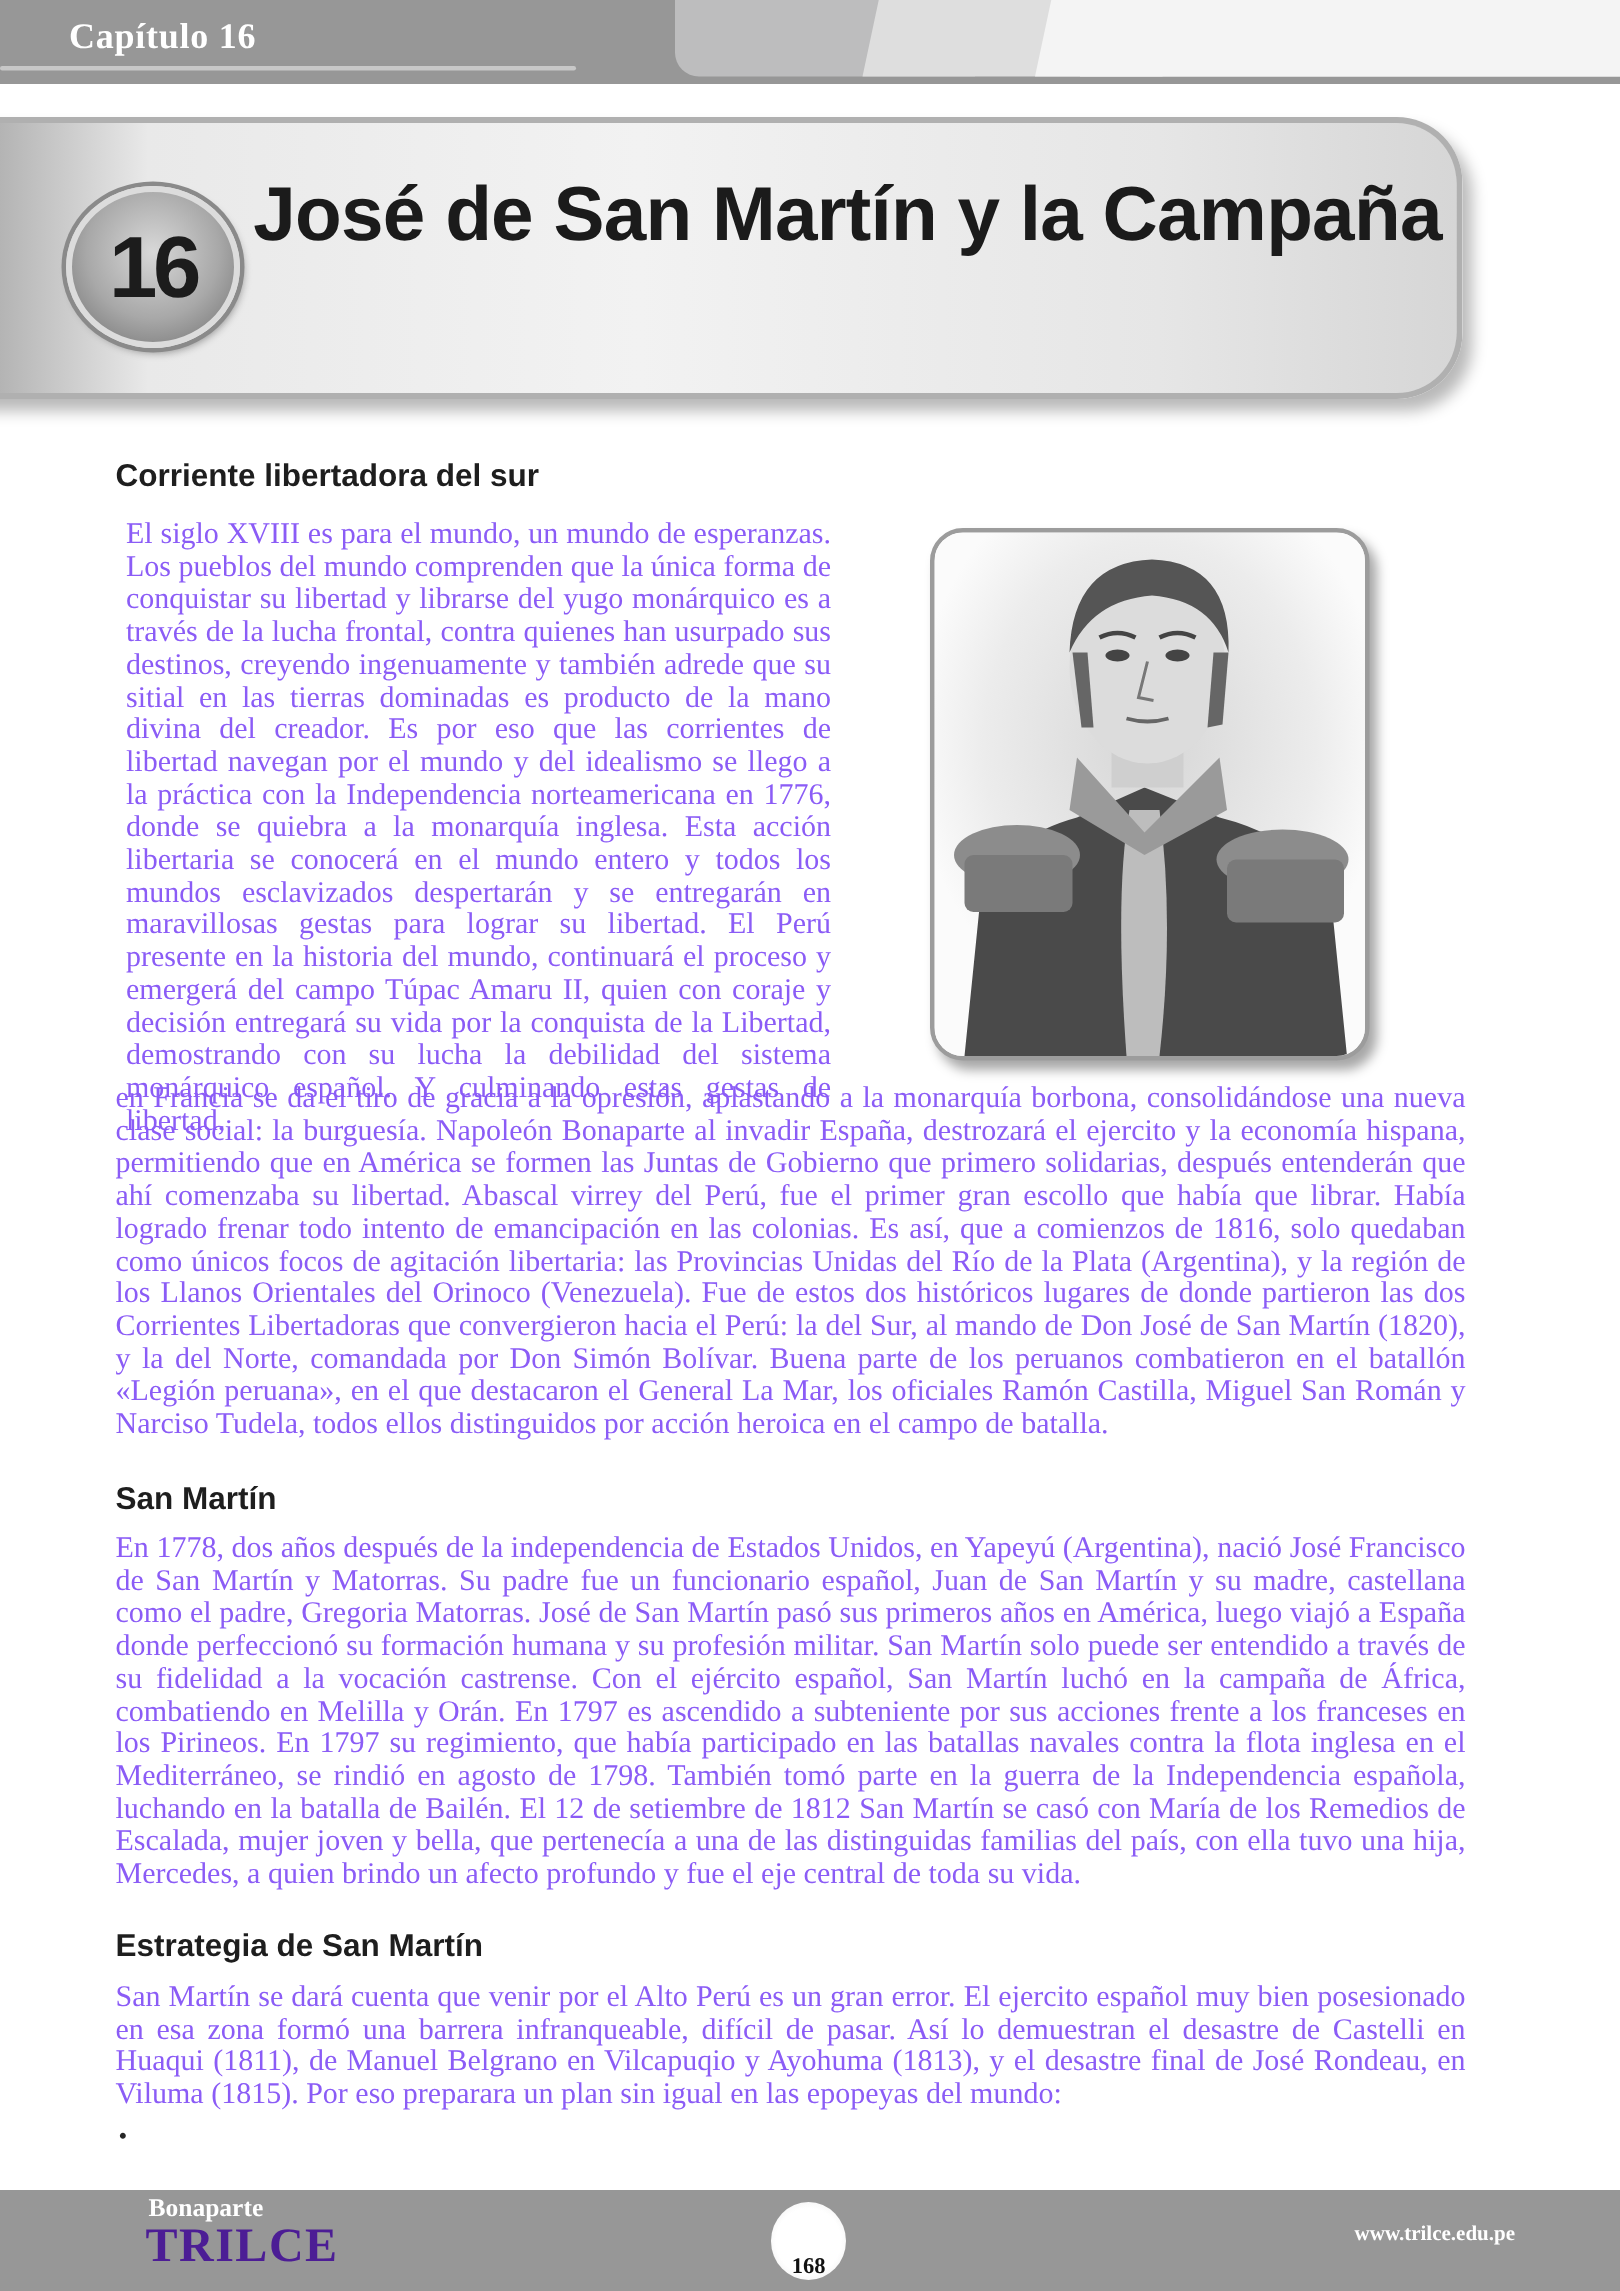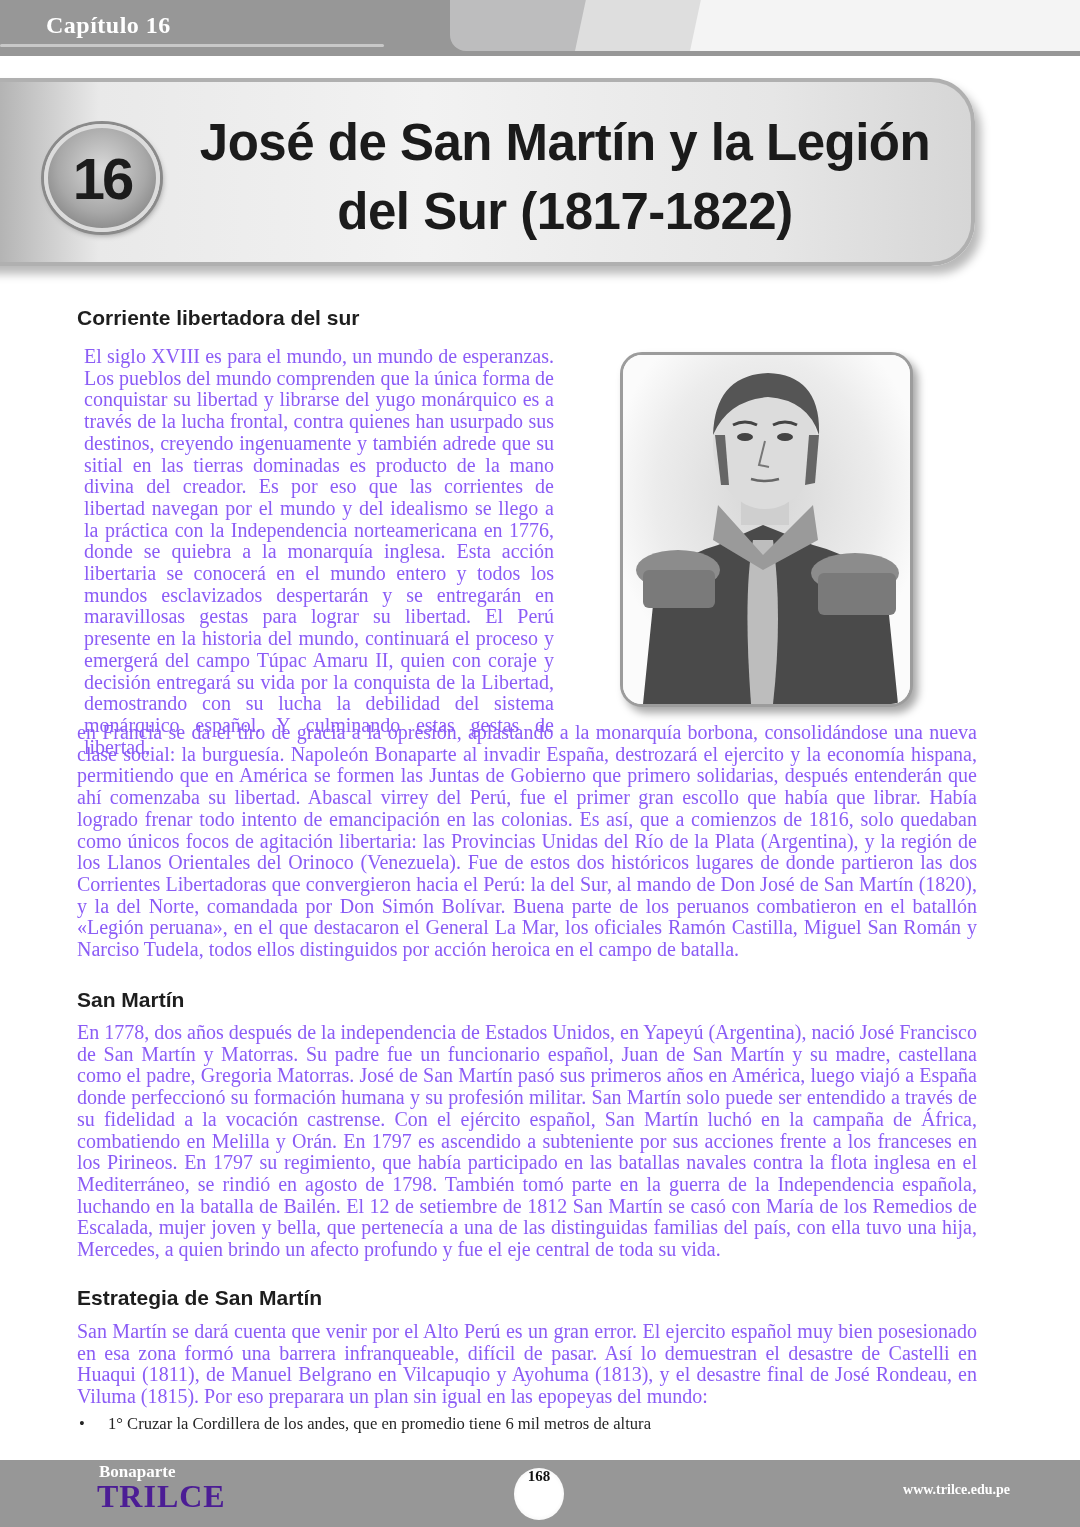--- a/index.html
+++ b/index.html
@@ -48,43 +48,42 @@
   .sec3-body { position: absolute; left: 0; top: 1021px; width: 900px; }
   .bullet { position: absolute; left: 0; top: 1113px; width: 900px; display: flex; font-family: "Liberation Serif", serif; font-size: 16.6px; line-height: 21.7px; color: #262626; }
   .bullet .dot { width: 31px; padding-left: 2px; }
 
   
   .footer { position: absolute; left: 0; top: 1460px; width: 1080px; height: 67px; background: #979797; }
   .brand-small { position: absolute; left: 99px; top: 2px; font-family: "Liberation Serif", serif; font-weight: bold; font-size: 17px; color: #ffffff; }
   .brand-big { position: absolute; left: 97px; top: 18px; font-family: "Liberation Serif", serif; font-weight: bold; font-size: 32px; color: #4c1d95; letter-spacing: 1px; }
   .pagenum { position: absolute; left: 514px; top: 8px; width: 50px; height: 52px; border-radius: 50%;
              background: radial-gradient(circle, #ffffff 60%, #e8e8e8 100%);
-             display: flex; align-items: flex-start; justify-content: center;
+             display: flex; align-items: flex-end; justify-content: center;
              font-family: "Liberation Serif", serif; font-weight: bold; font-size: 15px; color: #111; }
   .website { position: absolute; right: 70px; top: 22px; font-family: "Liberation Serif", serif; font-weight: bold; font-size: 14px; color: #ffffff; }
 </style>
 </head>
 <body>
 
 <div class="topbar">
   <div class="tab1"></div>
   <div class="tab2"></div>
   <div class="tab3"></div>
   <div class="tab3b"></div>
   <div class="chapter-label">Capítulo 16</div>
   <div class="chapter-underline"></div>
 </div>
 
 <div class="banner"></div>
 <div class="badge">
   <span>16</span>
 </div>
 <div class="title">
-  <div>José de San Martín y la Legión</div>
-  <div>del Sur (1817-1822)</div>
+  <div>José de San Martín y la Campaña</div>
 </div>
 
 <div class="content">
 
   <h2 class="sec1-title">Corriente libertadora del sur</h2>
   <p class="sec1-narrow">El siglo XVIII es para el mundo, un mundo de esperanzas. Los pueblos del mundo comprenden que la única forma de conquistar su libertad y librarse del yugo monárquico es a través de la lucha frontal, contra quienes han usurpado sus destinos, creyendo ingenuamente y también adrede que su sitial en las tierras dominadas es producto de la mano divina del creador. Es por eso que las corrientes de libertad navegan por el mundo y del idealismo se llego a la práctica con la Independencia norteamericana en 1776, donde se quiebra a la monarquía inglesa. Esta acción libertaria se conocerá en el mundo entero y todos los mundos esclavizados despertarán y se entregarán en maravillosas gestas para lograr su libertad. El Perú presente en la historia del mundo, continuará el proceso y emergerá del campo Túpac Amaru II, quien con coraje y decisión entregará su vida por la conquista de la Libertad, demostrando con su lucha la debilidad del sistema monárquico español. Y culminando estas gestas de libertad,</p>
 
   <div class="portrait">
     <svg width="287" height="349" viewBox="0 0 287 349">
       <defs>
@@ -128,21 +127,20 @@
 
   <p class="sec1-wide">en Francia se da el tiro de gracia a la opresión, aplastando a la monarquía borbona, consolidándose una nueva clase social: la burguesía. Napoleón Bonaparte al invadir España, destrozará el ejercito y la economía hispana, permitiendo que en América se formen las Juntas de Gobierno que primero solidarias, después entenderán que ahí comenzaba su libertad. Abascal virrey del Perú, fue el primer gran escollo que había que librar. Había logrado frenar todo intento de emancipación en las colonias. Es así, que a comienzos de 1816, solo quedaban como únicos focos de agitación libertaria: las Provincias Unidas del Río de la Plata (Argentina), y la región de los Llanos Orientales del Orinoco (Venezuela). Fue de estos dos históricos lugares de donde partieron las dos Corrientes Libertadoras que convergieron hacia el Perú: la del Sur, al mando de Don José de San Martín (1820), y la del Norte, comandada por Don Simón Bolívar. Buena parte de los peruanos combatieron en el batallón «Legión peruana», en el que destacaron el General La Mar, los oficiales Ramón Castilla, Miguel San Román y Narciso Tudela, todos ellos distinguidos por acción heroica en el campo de batalla.</p>
 
   <h2 class="sec2-title">San Martín</h2>
   <p class="sec2-body">En 1778, dos años después de la independencia de Estados Unidos, en Yapeyú (Argentina), nació José Francisco de San Martín y Matorras. Su padre fue un funcionario español, Juan de San Martín y su madre, castellana como el padre, Gregoria Matorras. José de San Martín pasó sus primeros años en América, luego viajó a España donde perfeccionó su formación humana y su profesión militar. San Martín solo puede ser entendido a través de su fidelidad a la vocación castrense. Con el ejército español, San Martín luchó en la campaña de África, combatiendo en Melilla y Orán. En 1797 es ascendido a subteniente por sus acciones frente a los franceses en los Pirineos. En 1797 su regimiento, que había participado en las batallas navales contra la flota inglesa en el Mediterráneo, se rindió en agosto de 1798. También tomó parte en la guerra de la Independencia española, luchando en la batalla de Bailén. El 12 de setiembre de 1812 San Martín se casó con María de los Remedios de Escalada, mujer joven y bella, que pertenecía a una de las distinguidas familias del país, con ella tuvo una hija, Mercedes, a quien brindo un afecto profundo y fue el eje central de toda su vida.</p>
 
   <h2 class="sec3-title">Estrategia de San Martín</h2>
   <p class="sec3-body">San Martín se dará cuenta que venir por el Alto Perú es un gran error. El ejercito español muy bien posesionado en esa zona formó una barrera infranqueable, difícil de pasar. Así lo demuestran el desastre de Castelli en Huaqui (1811), de Manuel Belgrano en Vilcapuqio y Ayohuma (1813), y el desastre final de José Rondeau, en Viluma (1815). Por eso preparara un plan sin igual en las epopeyas del mundo:</p>
   <div class="bullet">
     <span class="dot">•</span>
-    <span>1° Cruzar la Cordillera de los andes, que en promedio tiene 6 mil metros de altura</span>
   </div>
 </div>
 
 <div class="footer">
   <div class="brand-small">Bonaparte</div>
   <div class="brand-big">TRILCE</div>
   <div class="pagenum">
     <span>168</span>
   </div>
   <div class="website">www.trilce.edu.pe</div>

